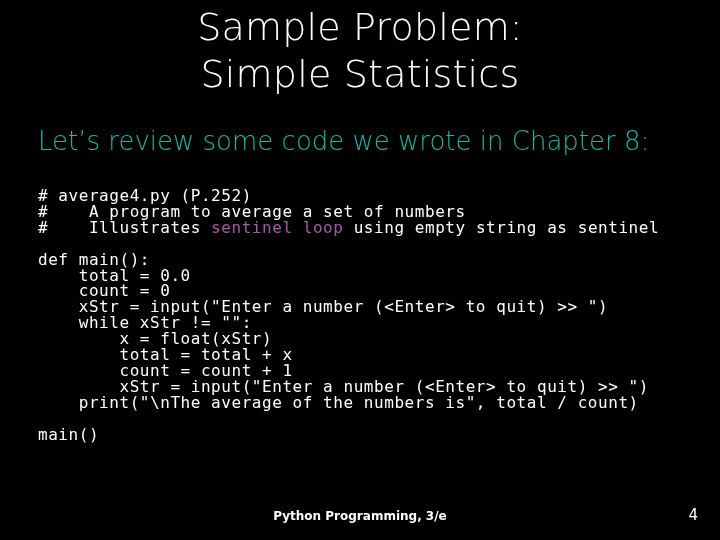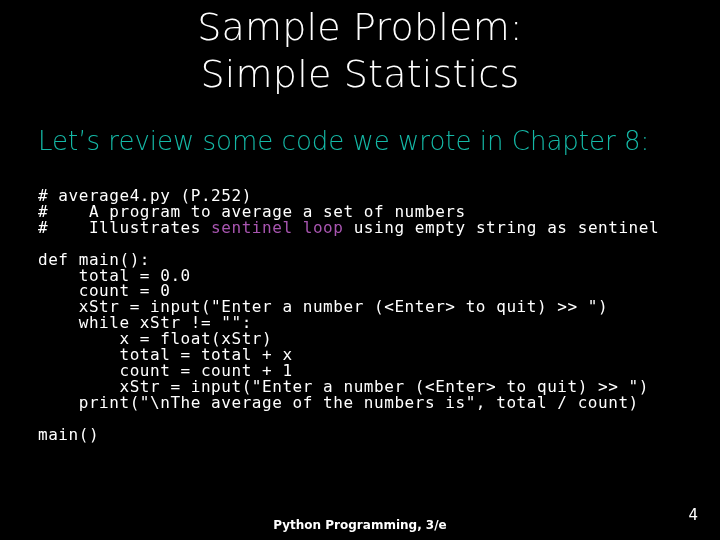--- a/index.html
+++ b/index.html
@@ -88,21 +88,20 @@
     left: 0;
     top: 508px;
     width: 720px;
     text-align: center;
     font-family: "DejaVu Sans", "Liberation Sans", sans-serif;
     font-weight: 700;
     font-size: 12px;
     line-height: 16px;
     color: #ffffff;
     white-space: pre;
-    margin-top: 9px;
   }
   .footer-page {
     position: absolute;
     right: 22px;
     top: 506px;
     font-family: "DejaVu Sans", "Liberation Sans", sans-serif;
     font-weight: 400;
     font-size: 15px;
     line-height: 18px;
     color: #ffffff;

